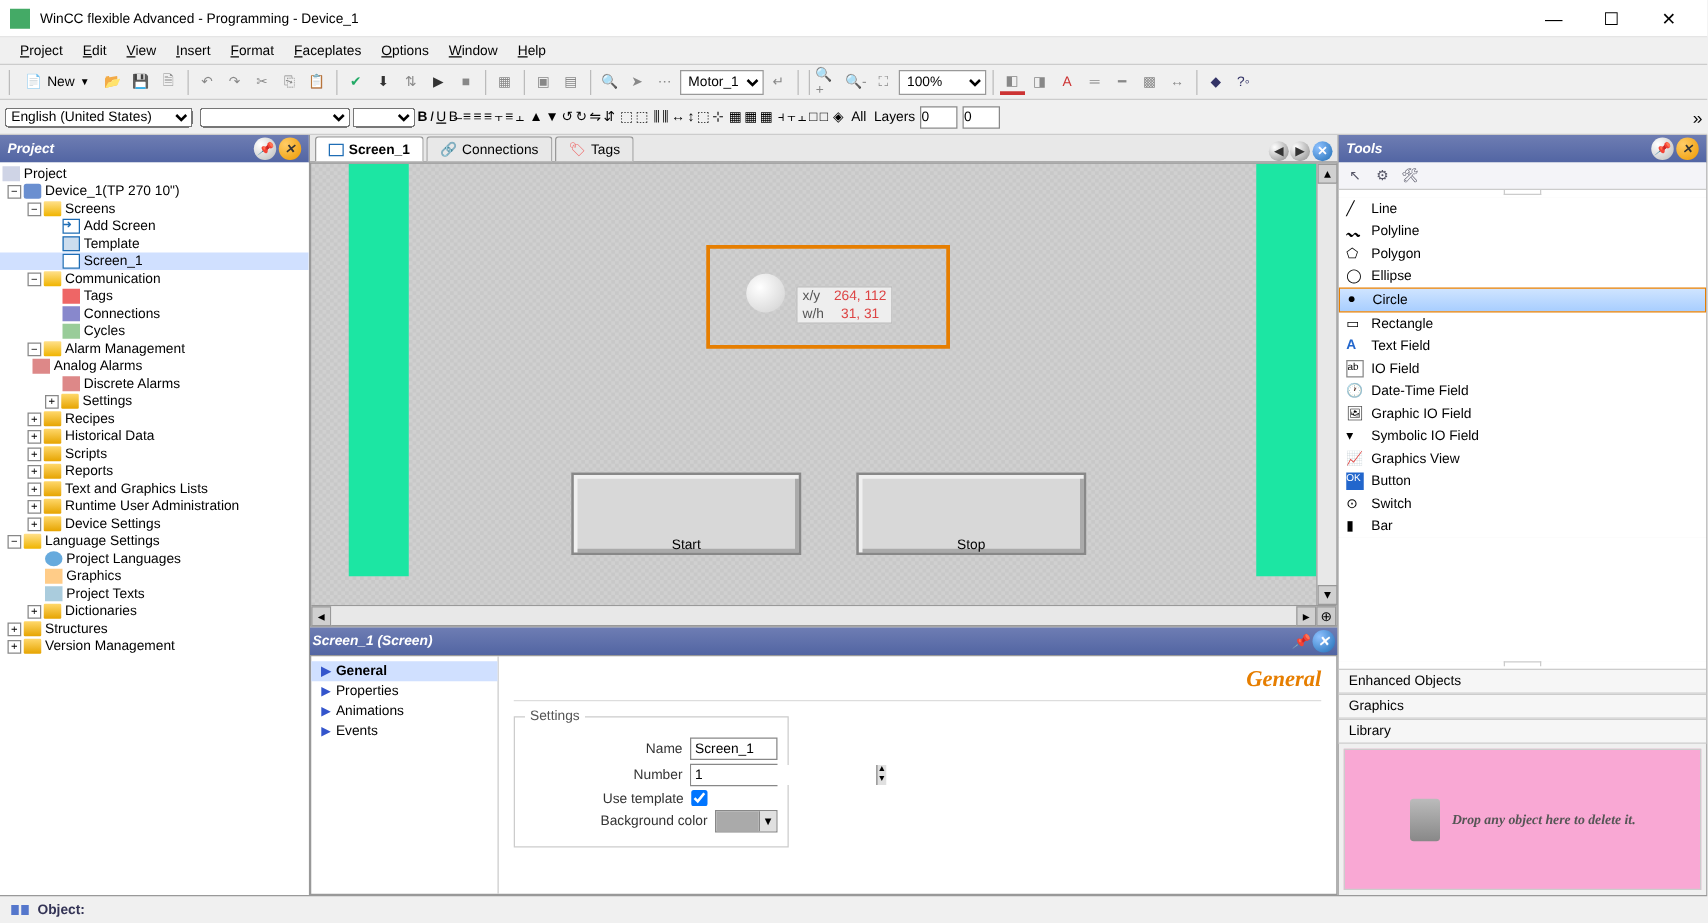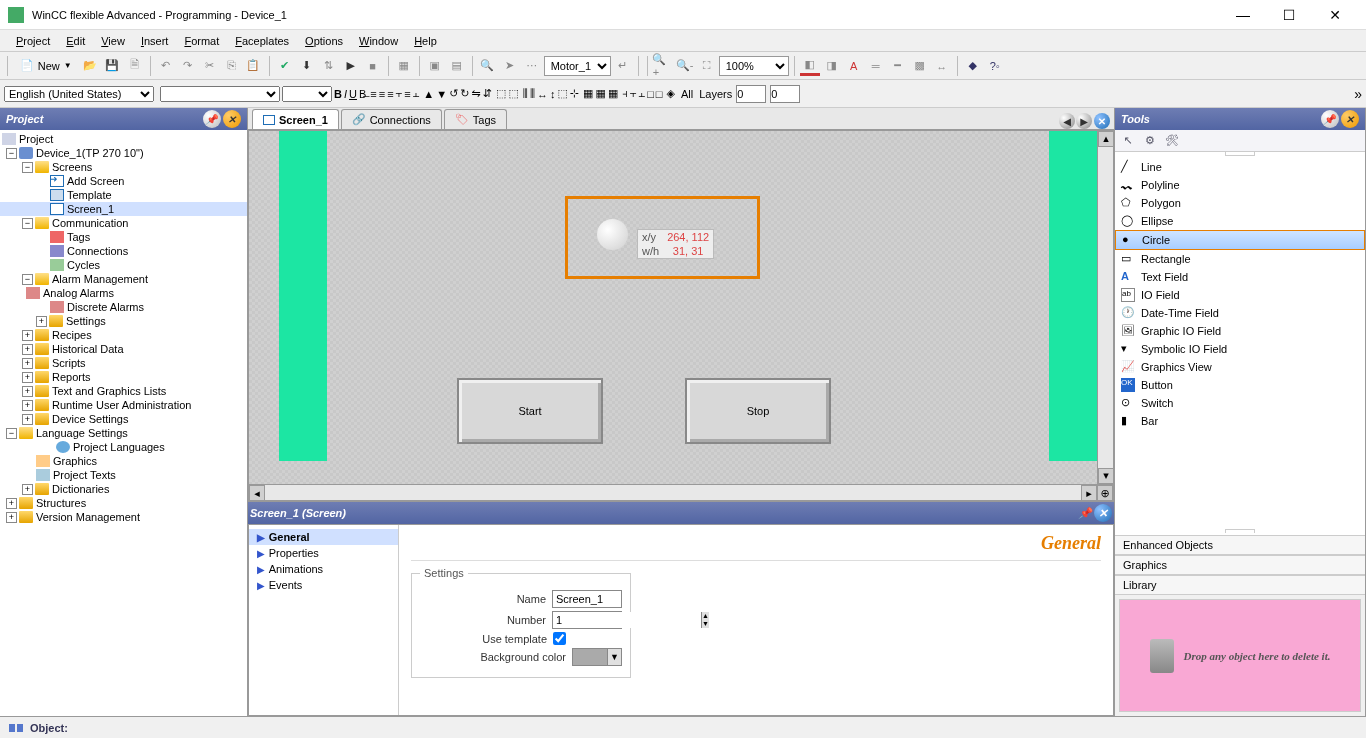--- a/index.html
+++ b/index.html
@@ -62,21 +62,21 @@
 .canvas::-webkit-scrollbar{width:16px;height:16px;}
 .green-bar-l{position:absolute; left:30px; top:0; width:48px; height:330px; background:#1ce6a3;}
 .green-bar-r{position:absolute; right:0; top:0; width:48px; height:330px; background:#1ce6a3;}
 
 .sel-rect{position:absolute; border:3px solid #e67e00; background:transparent;}
 .shape-circle{position:absolute; width:31px; height:31px; border-radius:50%; background:radial-gradient(circle at 35% 35%, #fff, #cfcfcf);}
 .coord-box{position:absolute; background:#eee; border:1px solid #bbb; padding:0 4px; font-size:11px; line-height:14px; display:grid; grid-template-columns:auto auto; column-gap:8px;}
 .coord-box .lbl{color:#555;}
 .coord-box .val{color:#d44;text-align:center;}
 
-.big-btn{position:absolute; width:146px; height:66px; background:#d8d8d8; border:2px solid #888; box-shadow:inset 3px 3px 0 #f0f0f0, inset -3px -3px 0 #aaa; display:flex; align-items:center; justify-content:center; font-size:14px;}
+.big-btn{position:absolute; width:184px; height:66px; background:#d8d8d8; border:2px solid #888; box-shadow:inset 3px 3px 0 #f0f0f0, inset -3px -3px 0 #aaa; display:flex; align-items:flex-end; justify-content:center; font-size:14px;}
 
 .hscroll{height:16px; background:#e8e8e8; border-top:1px solid #999; display:flex;}
 .hscroll .arrow{width:16px;height:16px; background:#d0d0d0; border:1px solid #999; display:flex;align-items:center;justify-content:center;}
 .hscroll .track{flex:1; background:#e8e8e8;}
 .vscroll{width:16px; background:#e8e8e8; border-left:1px solid #999; display:flex; flex-direction:column;}
 
 
 .props-panel{ height:215px; display:flex; flex-direction:column; border-top:1px solid #999;}
 .props-header{ height:22px; background:linear-gradient(to bottom,#6e7db3,#5265a3); color:#fff; font-weight:bold; font-style:italic; font-size:14px; display:flex; align-items:center; padding:0 2px; font-family:Georgia,serif;}
 .props-body{flex:1; display:flex; background:#fff; border:1px solid #999;}
@@ -93,21 +93,21 @@
 .prop-row input[type=text]{width:70px; height:18px; border:1px solid #888; padding:0 3px;}
 .prop-row .spinner{width:70px; height:18px; border:1px solid #888; display:flex;}
 .prop-row .spinner input{border:none; flex:1; padding:0 3px;}
 .prop-row .spinner .spin{width:14px; display:flex; flex-direction:column;}
 .prop-row .spinner .spin div{flex:1; background:#e0e0e0; border-left:1px solid #888; font-size:7px; text-align:center; line-height:7px;}
 .prop-row .colorpick{width:50px; height:18px; border:1px solid #888; display:flex;}
 .prop-row .colorpick .swatch{flex:1; background:#aaa;}
 .prop-row .colorpick .dd{width:14px; background:#e0e0e0; border-left:1px solid #888; text-align:center; font-size:9px; line-height:16px;}
 
 
-.tools-panel { width: 252px; border-left: 1px solid #999; display:flex; flex-direction:column;}
+.tools-panel { width: 296px; border-left: 1px solid #999; display:flex; flex-direction:column;}
 .tools-toolbar{height:22px; background:#f4f4f8; border-bottom:1px solid #ccc; display:flex; align-items:center; gap:4px; padding:0 4px;}
 .tools-toolbar .tbtn{width:18px; height:18px; display:flex;align-items:center;justify-content:center; color:#556;}
 .tools-cat{padding:3px 8px; color:#4466cc; background:#eef0fa; border-bottom:1px solid #dde;}
 .tools-list{flex:0 0 auto; background:#fff; max-height:300px; overflow:auto;}
 .tool-item{display:flex; align-items:center; gap:6px; padding:2px 6px; cursor:default;}
 .tool-item.selected{background:linear-gradient(#cfe4ff,#a8ceff); border:1px solid #e67e00;}
 .tool-item .ticon{width:14px; height:14px; display:inline-block;}
 
 .tools-section{padding:3px 8px; background:#f6f6f6; border-top:1px solid #ccc; border-bottom:1px solid #ccc;}
 .drop-zone{flex:1; background:#f9a8d4; border:1px solid #ccc; margin:4px; display:flex; align-items:center; justify-content:center; gap:10px; padding:6px;}
@@ -352,21 +352,21 @@
       <div class="tree-item" style="padding-left:22px;">
           <span class="toggle">+</span>
           <span class="icon folder"></span>
           <span>Device Settings</span>
         </div>
       <div class="tree-item" style="padding-left:6px;">
           <span class="toggle">−</span>
           <span class="icon folder-open"></span>
           <span>Language Settings</span>
         </div>
-      <div class="tree-item" style="padding-left:56px;">
+      <div class="tree-item" style="padding-left:36px;">
           <span class="icon" style="background:#6ad;border-radius:50%;"></span>
           <span>Project Languages</span>
         </div>
       <div class="tree-item" style="padding-left:36px;">
           <span class="icon" style="background:#fc8;"></span>
           <span>Graphics</span>
         </div>
       <div class="tree-item" style="padding-left:36px;">
           <span class="icon" style="background:#acd;"></span>
           <span>Project Texts</span>

